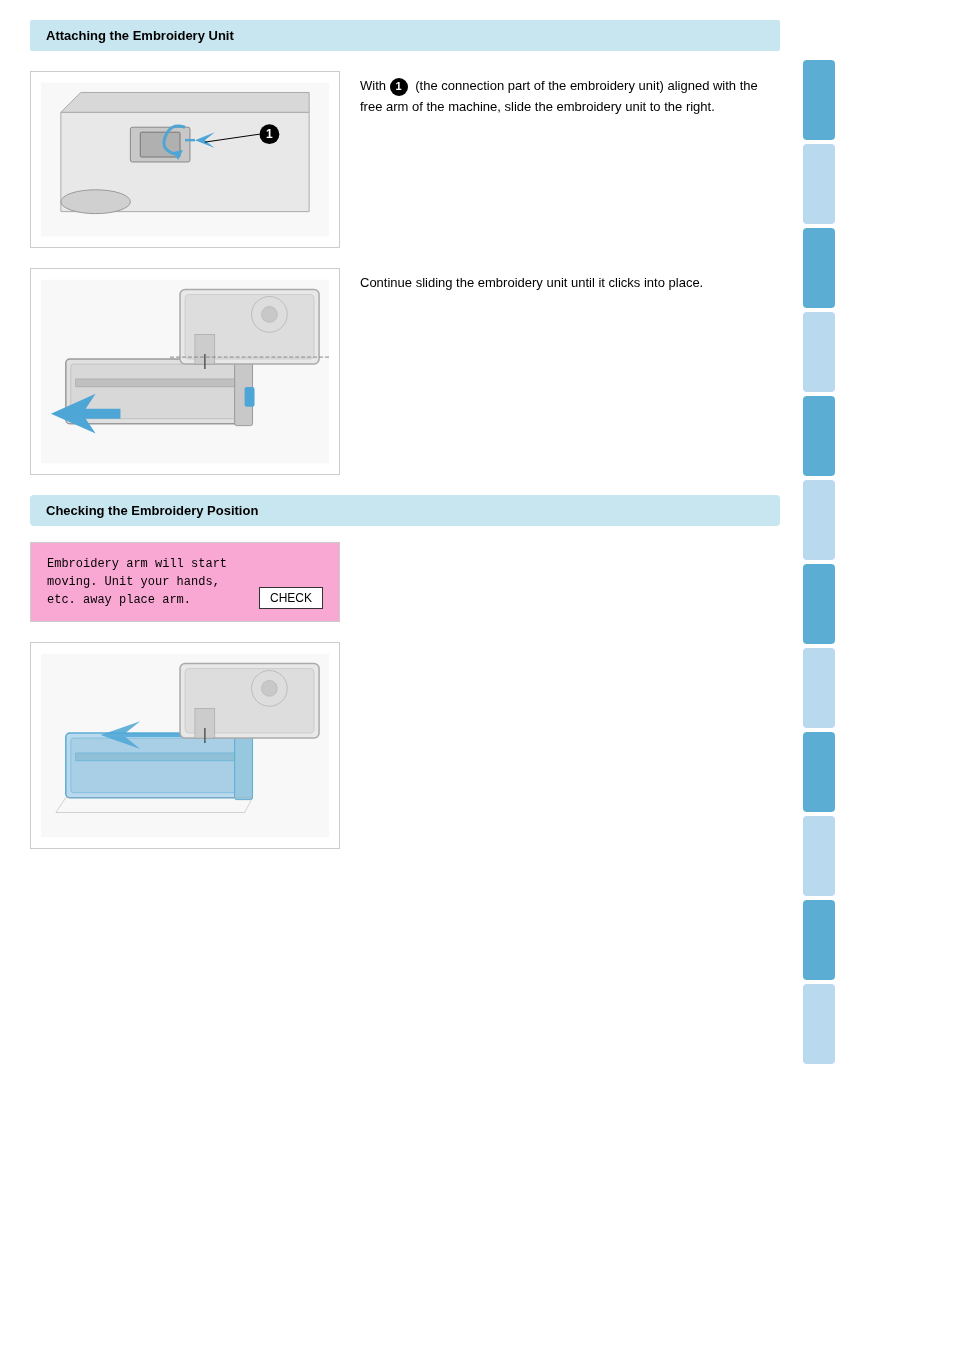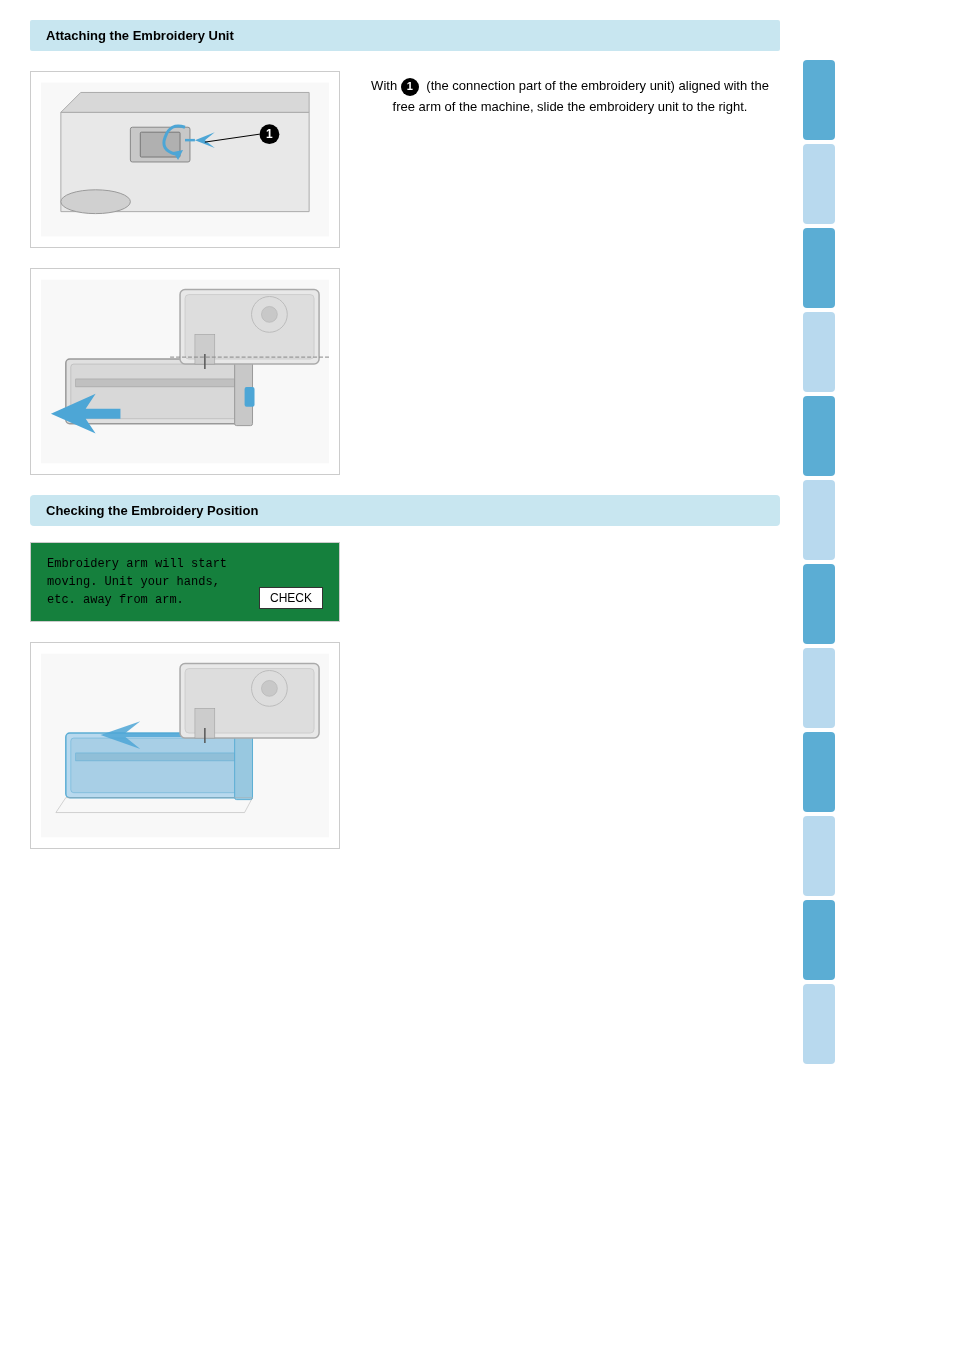--- a/index.html
+++ b/index.html
@@ -93,27 +93,26 @@
 
     .text-column {
       flex: 1;
       padding-top: 5px;
     }
 
     .step-text {
       font-size: 13px;
       line-height: 1.6;
       margin-bottom: 8px;
-      text-align: center;
     }
 
     
     .warning-box {
       border: 1px solid #ccc;
-      background: #15803d;
+      background: #f9a8d4;
       padding: 12px 16px;
       margin-bottom: 20px;
       display: flex;
       align-items: flex-end;
       justify-content: space-between;
       max-width: 310px;
     }
 
     .warning-text {
       font-size: 12px;
@@ -223,31 +222,36 @@
           <line x1="165" y1="75" x2="165" y2="90" stroke="#555" stroke-width="1.5"></line>
 
           <circle cx="230" cy="35" r="18" fill="#ddd" stroke="#bbb" stroke-width="1"></circle>
           <circle cx="230" cy="35" r="8" fill="#c8c8c8" stroke="#aaa" stroke-width="0.5"></circle>
 
           <polygon points="10,135 55,115 45,130 80,130 80,140 45,140 55,155" fill="#4da6d6"></polygon>
 
           <line x1="130" y1="78" x2="295" y2="78" stroke="#888" stroke-width="1" stroke-dasharray="4,2"></line>
         </svg>
       </div>
+      <div class="text-column">
+        <p class="step-text">
+          Continue sliding the embroidery unit until it clicks into place.
+        </p>
+      </div>
     </div>
 
     <div class="section-banner">
       <span>Checking the Embroidery Position</span>
     </div>
 
     <div class="warning-box">
       <div class="warning-text">
         <div>Embroidery arm will start</div>
         <div>moving. Unit your hands,</div>
-        <div>etc. away from arm.</div>
+        <div>etc. away place arm.</div>
       </div>
       <button class="check-button">CHECK</button>
     </div>
 
     <div class="content-row">
       <div class="illustration-box" style="min-height:185px;">
 
         <svg viewBox="0 0 290 185" width="290" height="185">
           <rect x="0" y="0" width="290" height="185" fill="#f8f8f8"></rect>
 

